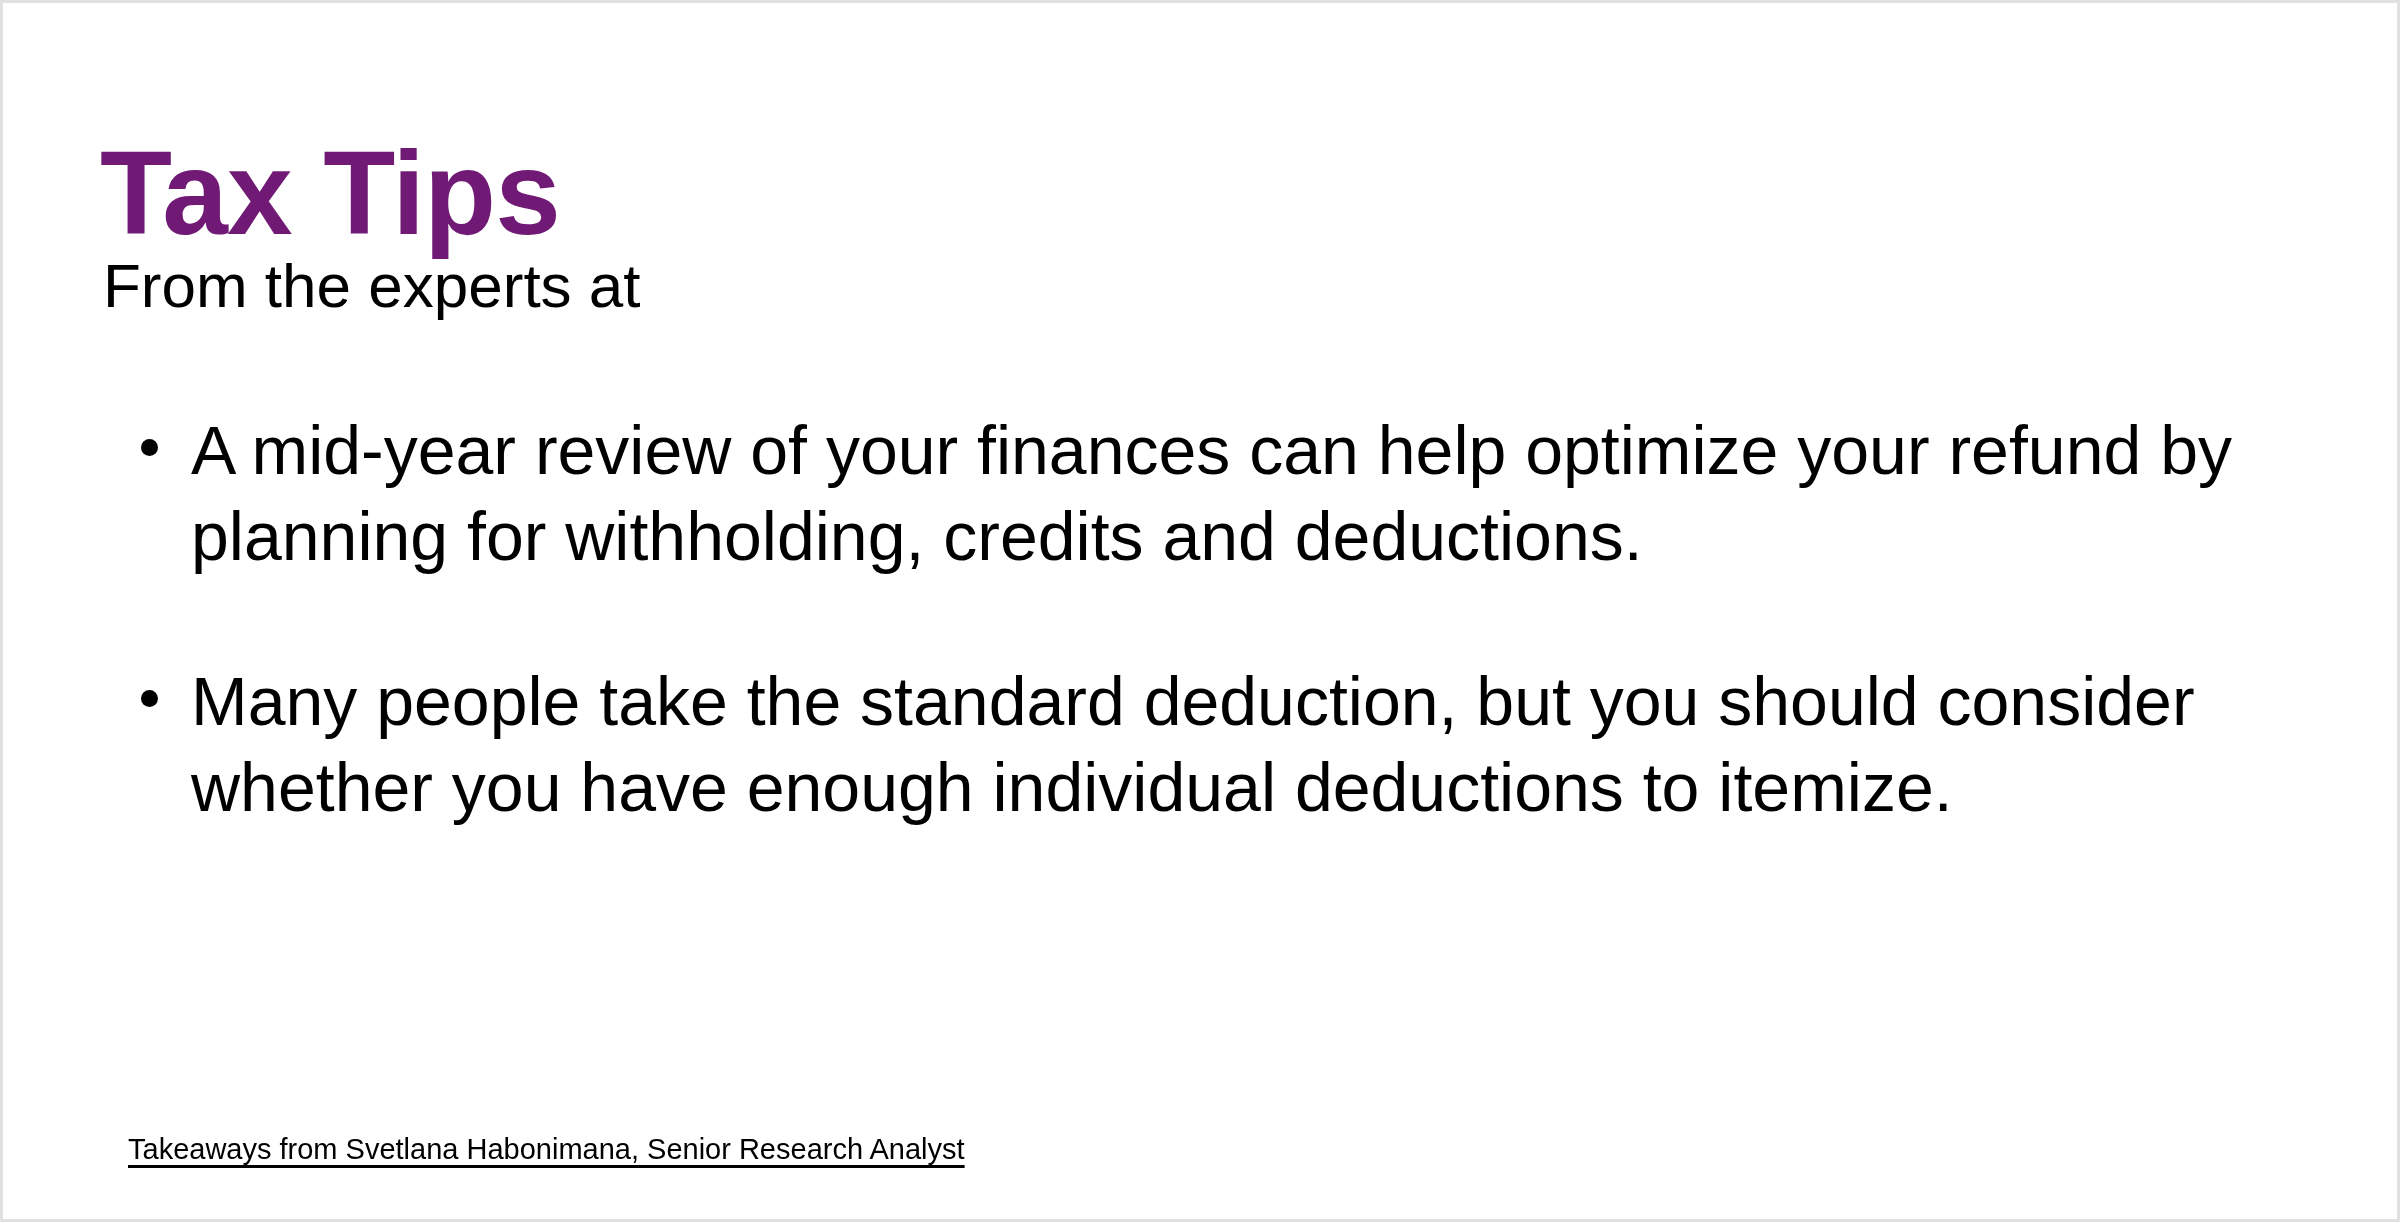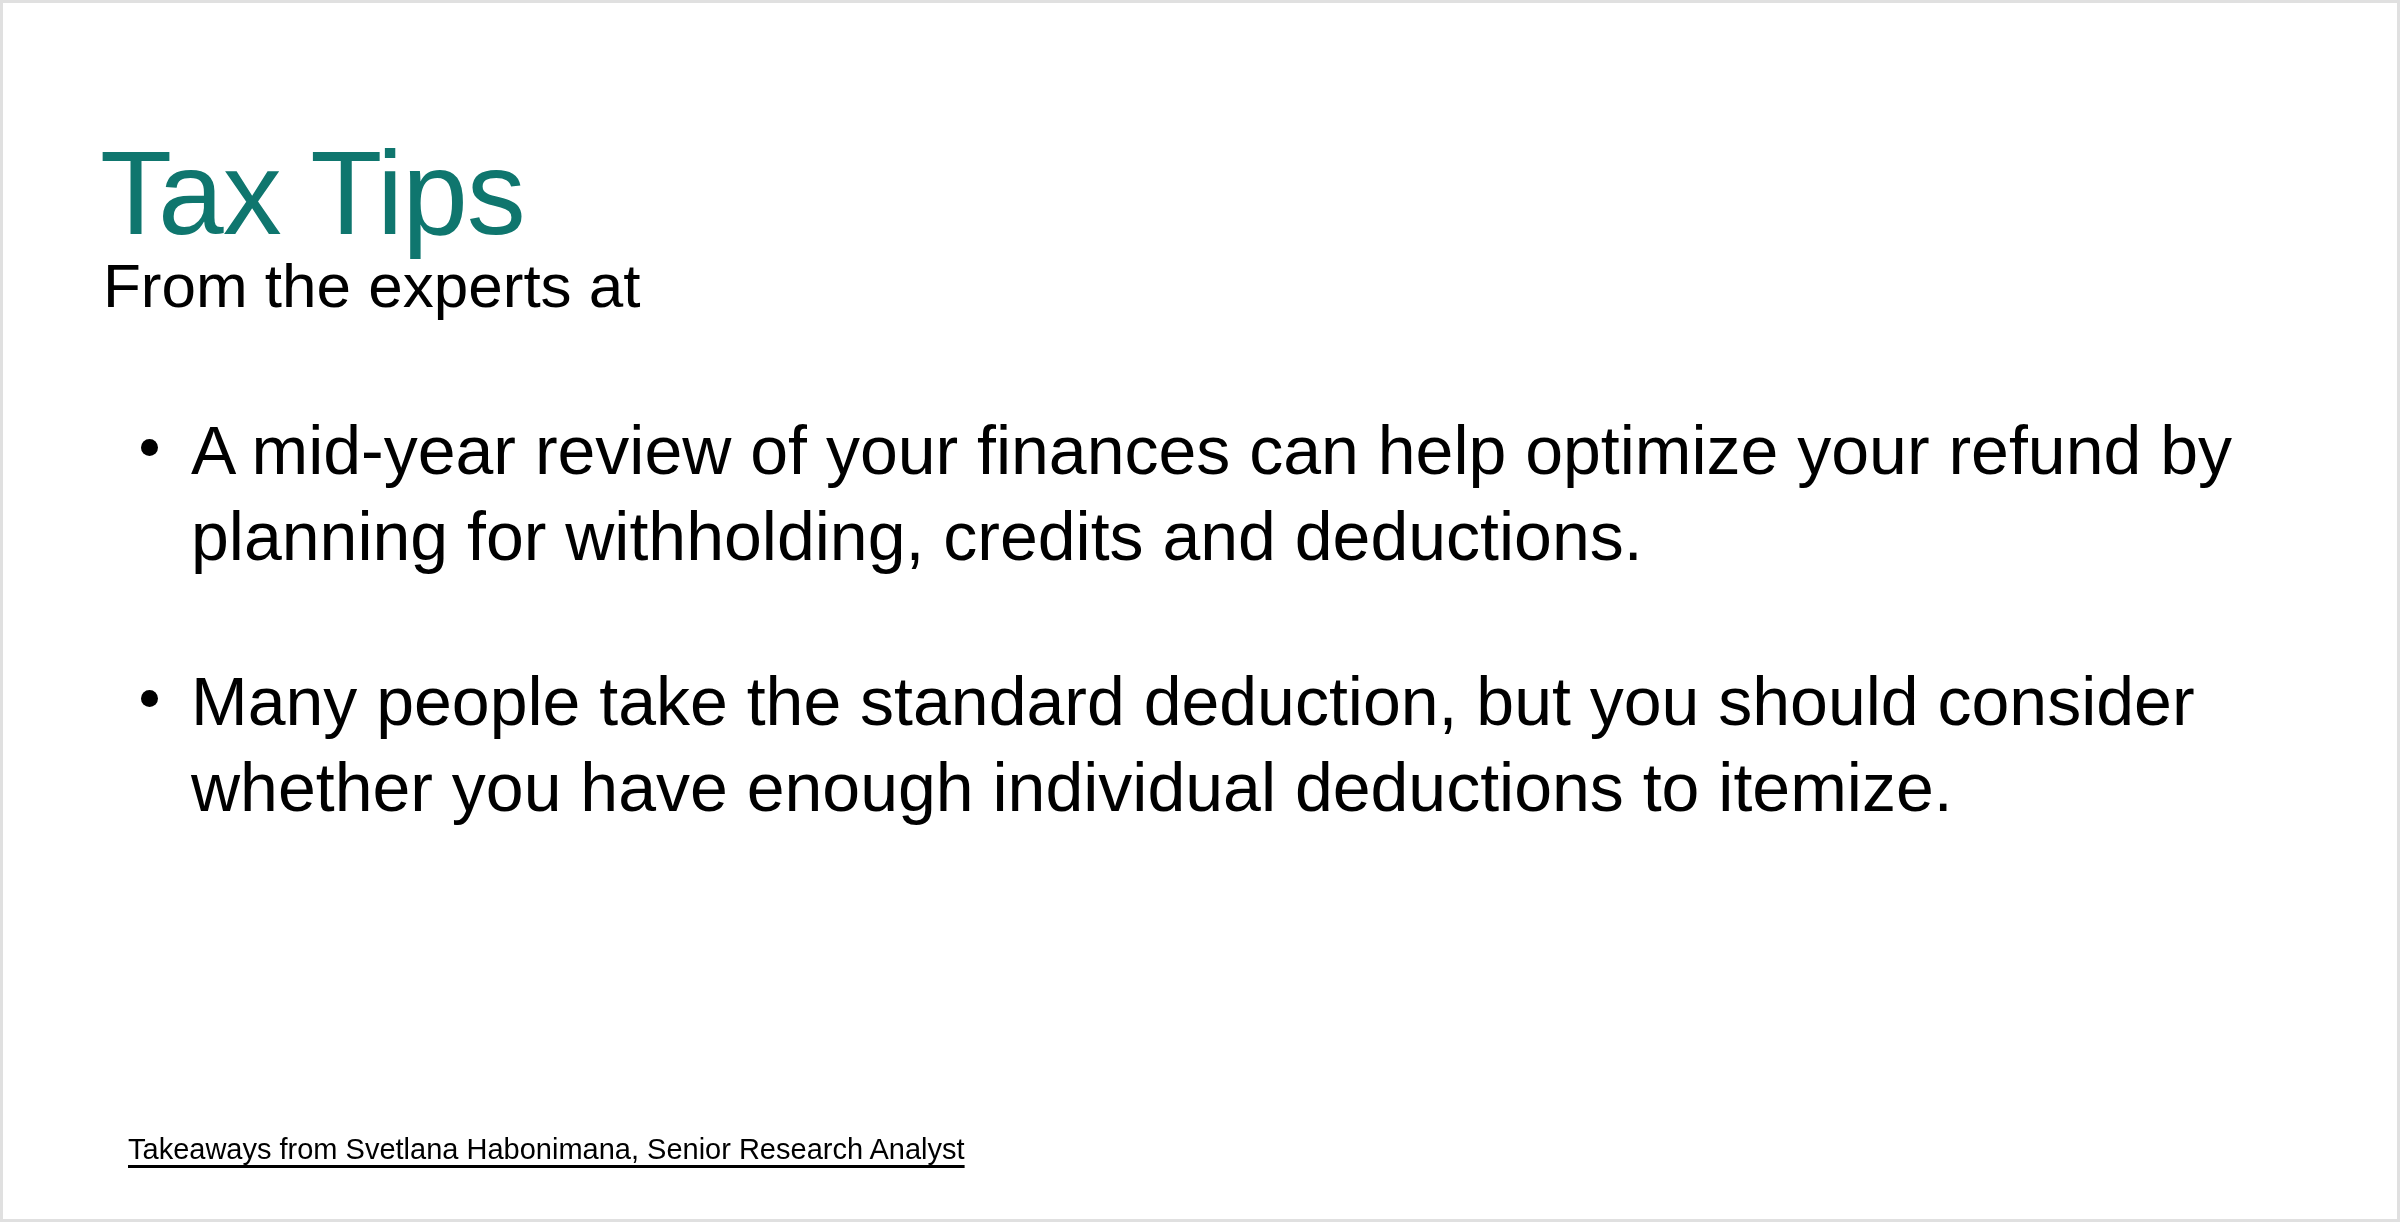--- a/index.html
+++ b/index.html
@@ -30,23 +30,23 @@
     height: 1222px;
   }
 
   
   .title {
     position: absolute;
     left: 97px;
     top: 48px;
     font-size: 118px;
     line-height: 1.08;
-    font-weight: 400;
+    font-weight: 700;
     letter-spacing: -1px;
-    color: #0f766e;
+    color: #701a75;
     white-space: nowrap;
   }
 
   
   .byline-row {
     position: absolute;
     left: 100px;
     top: 240px;
     display: flex;
     align-items: center;

